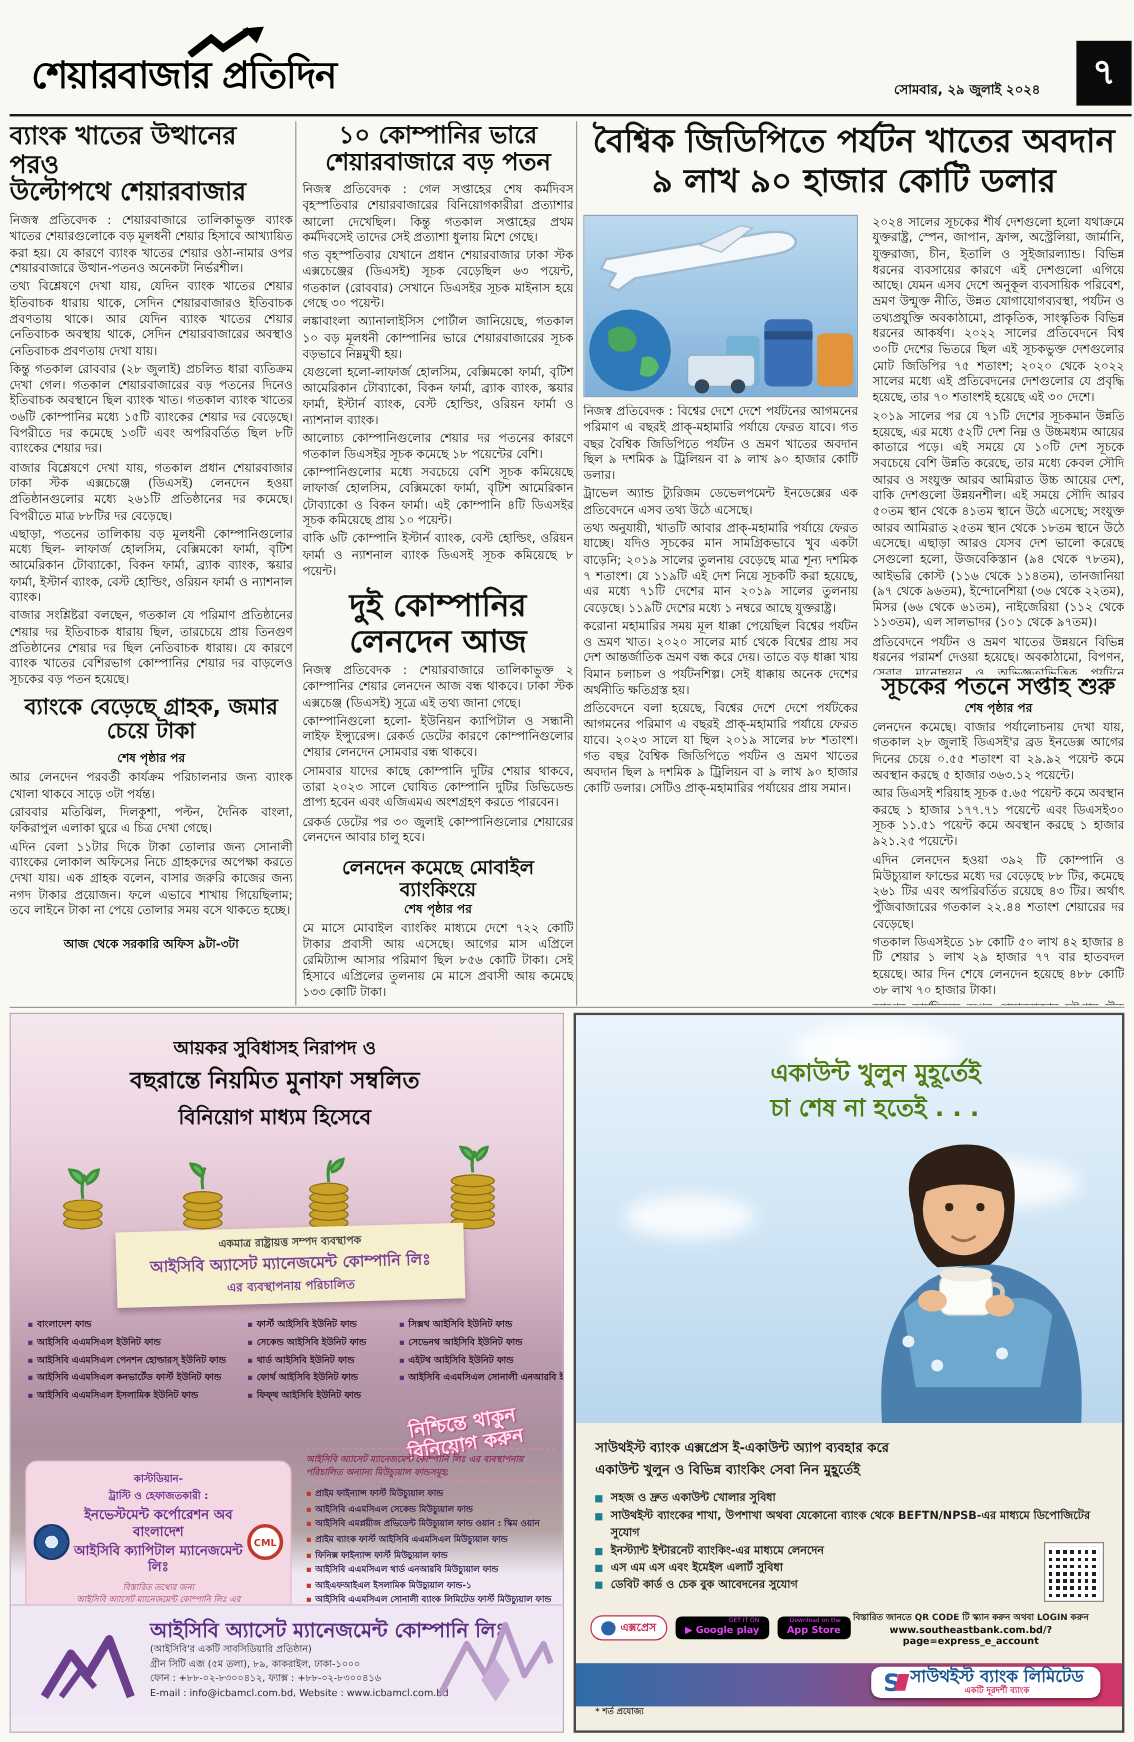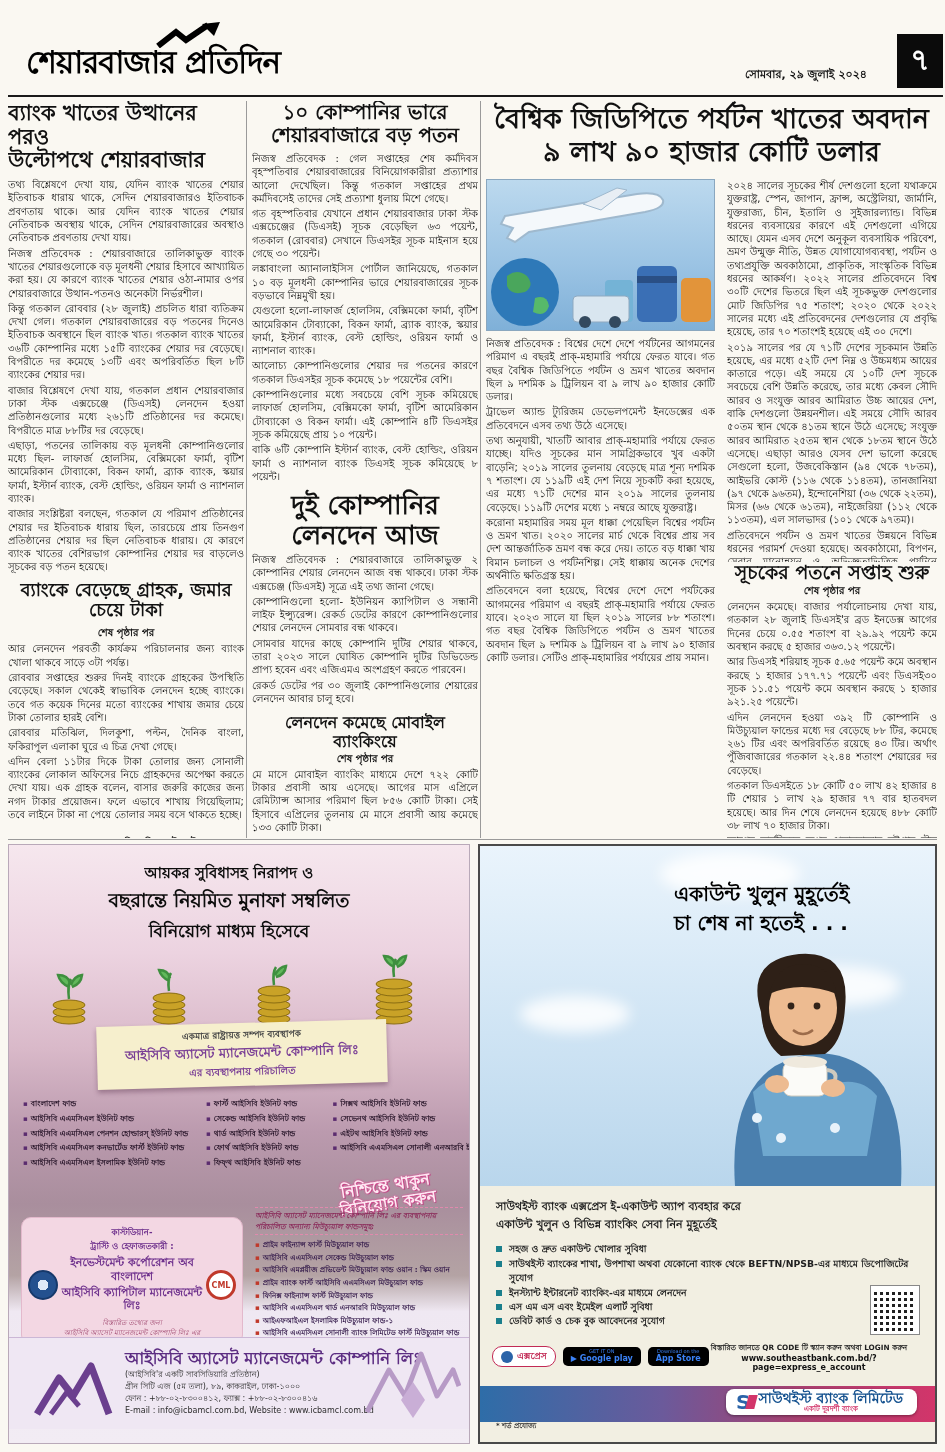--- a/index.html
+++ b/index.html
@@ -84,21 +84,21 @@
   .icb-footer .fname { position:absolute; left:116px; top:8px; font-size:16.5px; font-weight:800; color:#5c2d82; }
   .icb-footer .fline { position:absolute; left:116px; font-size:8px; color:#2c2c2c; line-height:1.3; }
   .am-logo { position:absolute; left:24px; top:6px; }
   .zigzag  { position:absolute; right:8px; top:4px; }
 
   
   #ad-seb { position:absolute; left:478px; top:844px; width:459px; height:600px; border:2px solid #4a4a4a;
             background:#f2efe2; overflow:hidden; }
   .seb-sky { position:absolute; left:0; right:0; top:0; height:340px; background:linear-gradient(180deg,#eaf4fc 0%,#cfe4f4 55%,#b9d6ec 100%); }
   .cloud { position:absolute; background:rgba(255,255,255,.85); border-radius:50%; filter:blur(7px); }
-  .seb-head { position:absolute; left:162px; top:34px; font-size:20px; font-weight:800; color:#000000; line-height:1.45;margin-left:32px; }
+  .seb-head { position:absolute; left:162px; top:34px; font-size:20px; font-weight:800; color:#4d7c0f; line-height:1.45; }
   .seb-phone { position:absolute; left:14px; top:86px; width:168px; height:252px; background:#1d2b3a; border-radius:16px;
                padding:7px 6px; box-shadow:3px 4px 8px rgba(30,50,80,.4); }
   .seb-screen { width:100%; height:100%; background:#fbfbfb; border-radius:8px; padding-top:34px; text-align:center;
                 background-image:repeating-linear-gradient(180deg, rgba(150,170,195,.25) 0 10px, transparent 10px 28px); }
   .ph-brand { font-size:7px; letter-spacing:2px; font-weight:800; color:#2a63a8; }
   .ph-express { font-size:23px; font-weight:800; font-style:italic; letter-spacing:1px;
                 background:linear-gradient(90deg,#2a63a8,#c22a55); -webkit-background-clip:text; background-clip:text; color:transparent; }
   .ph-eacc { font-size:17px; font-weight:800; color:#c22a55; margin-top:4px; }
   .ph-eacc .e { color:#2a63a8; font-style:italic; }
   .ph-tag { font-size:5.5px; letter-spacing:2px; font-weight:700; color:#555; }
@@ -108,21 +108,21 @@
   .seb-body ul { list-style:none; margin-top:8px; }
   .seb-body li { font-size:9.3px; font-weight:600; color:#222; line-height:1.55; padding-left:13px; position:relative; }
   .seb-body li::before { content:""; position:absolute; left:0; top:4px; width:6px; height:6px; background:#1b7f8c; }
   .qr { position:absolute; right:16px; bottom:4px; width:48px; height:48px; border:3px solid #fff; outline:1px solid #888;
         background-image:repeating-linear-gradient(0deg,#111 0 3px,#fff 3px 6px),repeating-linear-gradient(90deg,#111 0 3px,#fff 3px 6px);
         background-blend-mode:screen; }
   .seb-badges { position:absolute; left:12px; top:500px; display:flex; gap:7px; align-items:center; }
   .badge-express { background:#fff; border:1px solid #c22a55; border-radius:10px; padding:2px 8px; font-size:9px;
                    font-weight:800; color:#c22a55; display:flex; align-items:center; gap:4px; }
   .badge-express .sbdot { width:12px; height:12px; border-radius:50%; background:#2a63a8; display:inline-block; }
-  .store-badge { background:#000; color:#3b82f6; border-radius:5px; padding:2px 8px; line-height:1.1; text-align:center; }
+  .store-badge { background:#000; color:#d946ef; border-radius:5px; padding:2px 8px; line-height:1.1; text-align:right; }
   .store-badge .top { font-size:5px; display:block; }
   .store-badge .bottom { font-size:8px; font-weight:700; display:block; }
   .seb-note { position:absolute; right:10px; top:496px; width:232px; text-align:center; }
   .seb-note .n1 { font-size:7.3px; font-weight:700; color:#222; }
   .seb-note .n2 { font-size:8px; font-weight:800; color:#111; }
   .seb-bank { position:absolute; left:0; right:0; top:540px; height:36px;
               background:linear-gradient(90deg,#2e6da8 0%,#6b5a9b 40%,#a84070 70%,#d2356a 100%); }
   .seb-bankbox { position:absolute; right:18px; top:3px; background:#fff; border-radius:8px; padding:2px 14px 2px 10px;
                  display:flex; align-items:center; gap:8px; box-shadow:0 1px 3px rgba(0,0,0,.4); }
   .sb-glyph { font-size:20px; font-weight:800; color:#2a63a8; position:relative; line-height:1; }
@@ -149,30 +149,29 @@
 
   <div class="vline" id="vl1"></div>
   <div class="vline" id="vl2"></div>
   <div class="news-rule"></div>
 
   <div class="news-col" id="col1">
     <div class="h-xl">
       <div>ব্যাংক খাতের উত্থানের পরও</div>
       <div>উল্টোপথে শেয়ারবাজার</div>
     </div>
+    <p>নিজস্ব প্রতিবেদক : শেয়ারবাজারে তালিকাভুক্ত ব্যাংক খাতের শেয়ারগুলোকে বড় মূলধনী শেয়ার হিসাবে আখ্যায়িত করা হয়। যে কারণে ব্যাংক খাতের শেয়ার ওঠা-নামার ওপর শেয়ারবাজারে উত্থান-পতনও অনেকটা নির্ভরশীল।</p>
     <p>তথ্য বিশ্লেষণে দেখা যায়, যেদিন ব্যাংক খাতের শেয়ার ইতিবাচক ধারায় থাকে, সেদিন শেয়ারবাজারও ইতিবাচক প্রবণতায় থাকে। আর যেদিন ব্যাংক খাতের শেয়ার নেতিবাচক অবস্থায় থাকে, সেদিন শেয়ারবাজারের অবস্থাও নেতিবাচক প্রবণতায় দেখা যায়।</p>
-    <p>নিজস্ব প্রতিবেদক : শেয়ারবাজারে তালিকাভুক্ত ব্যাংক খাতের শেয়ারগুলোকে বড় মূলধনী শেয়ার হিসাবে আখ্যায়িত করা হয়। যে কারণে ব্যাংক খাতের শেয়ার ওঠা-নামার ওপর শেয়ারবাজারে উত্থান-পতনও অনেকটা নির্ভরশীল।</p>
     <p>কিন্তু গতকাল রোববার (২৮ জুলাই) প্রচলিত ধারা ব্যতিক্রম দেখা গেল। গতকাল শেয়ারবাজারের বড় পতনের দিনেও ইতিবাচক অবস্থানে ছিল ব্যাংক খাত। গতকাল ব্যাংক খাতের ৩৬টি কোম্পানির মধ্যে ১৫টি ব্যাংকের শেয়ার দর বেড়েছে। বিপরীতে দর কমেছে ১৩টি এবং অপরিবর্তিত ছিল ৮টি ব্যাংকের শেয়ার দর।</p>
     <p>বাজার বিশ্লেষণে দেখা যায়, গতকাল প্রধান শেয়ারবাজার ঢাকা স্টক এক্সচেঞ্জে (ডিএসই) লেনদেন হওয়া প্রতিষ্ঠানগুলোর মধ্যে ২৬১টি প্রতিষ্ঠানের দর কমেছে। বিপরীতে মাত্র ৮৮টির দর বেড়েছে।</p>
     <p>এছাড়া, পতনের তালিকায় বড় মূলধনী কোম্পানিগুলোর মধ্যে ছিল- লাফার্জ হোলসিম, বেক্সিমকো ফার্মা, বৃটিশ আমেরিকান টোব্যাকো, বিকন ফার্মা, ব্র্যাক ব্যাংক, স্কয়ার ফার্মা, ইস্টার্ন ব্যাংক, বেস্ট হোল্ডিং, ওরিয়ন ফার্মা ও ন্যাশনাল ব্যাংক।</p>
     <p>বাজার সংশ্লিষ্টরা বলছেন, গতকাল যে পরিমাণ প্রতিষ্ঠানের শেয়ার দর ইতিবাচক ধারায় ছিল, তারচেয়ে প্রায় তিনগুণ প্রতিষ্ঠানের শেয়ার দর ছিল নেতিবাচক ধারায়। যে কারণে ব্যাংক খাতের বেশিরভাগ কোম্পানির শেয়ার দর বাড়লেও সূচকের বড় পতন হয়েছে।</p>
     <div class="h-l" style="font-size:18px;margin-top:6px;">ব্যাংকে বেড়েছে গ্রাহক, জমার চেয়ে টাকা</div>
     <p class="cont-tag">শেষ পৃষ্ঠার পর</p>
     <p>আর লেনদেন পরবর্তী কার্যক্রম পরিচালনার জন্য ব্যাংক খোলা থাকবে সাড়ে ৩টা পর্যন্ত।</p>
-    <p>রোববার সপ্তাহের শুরুর দিনই ব্যাংকে গ্রাহকের উপস্থিতি বেড়েছে। সকাল থেকেই স্বাভাবিক লেনদেন হচ্ছে ব্যাংকে। তবে গত কয়েক দিনের মতো ব্যাংকের শাখায় জমার চেয়ে টাকা তোলার হারই বেশি।</p>
     <p>রোববার মতিঝিল, দিলকুশা, পল্টন, দৈনিক বাংলা, ফকিরাপুল এলাকা ঘুরে এ চিত্র দেখা গেছে।</p>
     <p>এদিন বেলা ১১টার দিকে টাকা তোলার জন্য সোনালী ব্যাংকের লোকাল অফিসের নিচে গ্রাহকদের অপেক্ষা করতে দেখা যায়। এক গ্রাহক বলেন, বাসার জরুরি কাজের জন্য নগদ টাকার প্রয়োজন। ফলে এভাবে শাখায় গিয়েছিলাম; তবে লাইনে টাকা না পেয়ে তোলার সময় বসে থাকতে হচ্ছে।</p>
     <p class="inline-head">আজ থেকে সরকারি অফিস ৯টা-৩টা</p>
 
   </div>
 
   <div class="news-col" id="col2">
     <div class="h-l">১০ কোম্পানির ভারে শেয়ারবাজারে বড় পতন</div>
     <p>নিজস্ব প্রতিবেদক : গেল সপ্তাহের শেষ কর্মদিবস বৃহস্পতিবার শেয়ারবাজারের বিনিয়োগকারীরা প্রত্যাশার আলো দেখেছিল। কিন্তু গতকাল সপ্তাহের প্রথম কর্মদিবসেই তাদের সেই প্রত্যাশা ধুলায় মিশে গেছে।</p>
     <p>গত বৃহস্পতিবার যেখানে প্রধান শেয়ারবাজার ঢাকা স্টক এক্সচেঞ্জের (ডিএসই) সূচক বেড়েছিল ৬৩ পয়েন্ট, গতকাল (রোববার) সেখানে ডিএসইর সূচক মাইনাস হয়ে গেছে ৩০ পয়েন্ট।</p>

